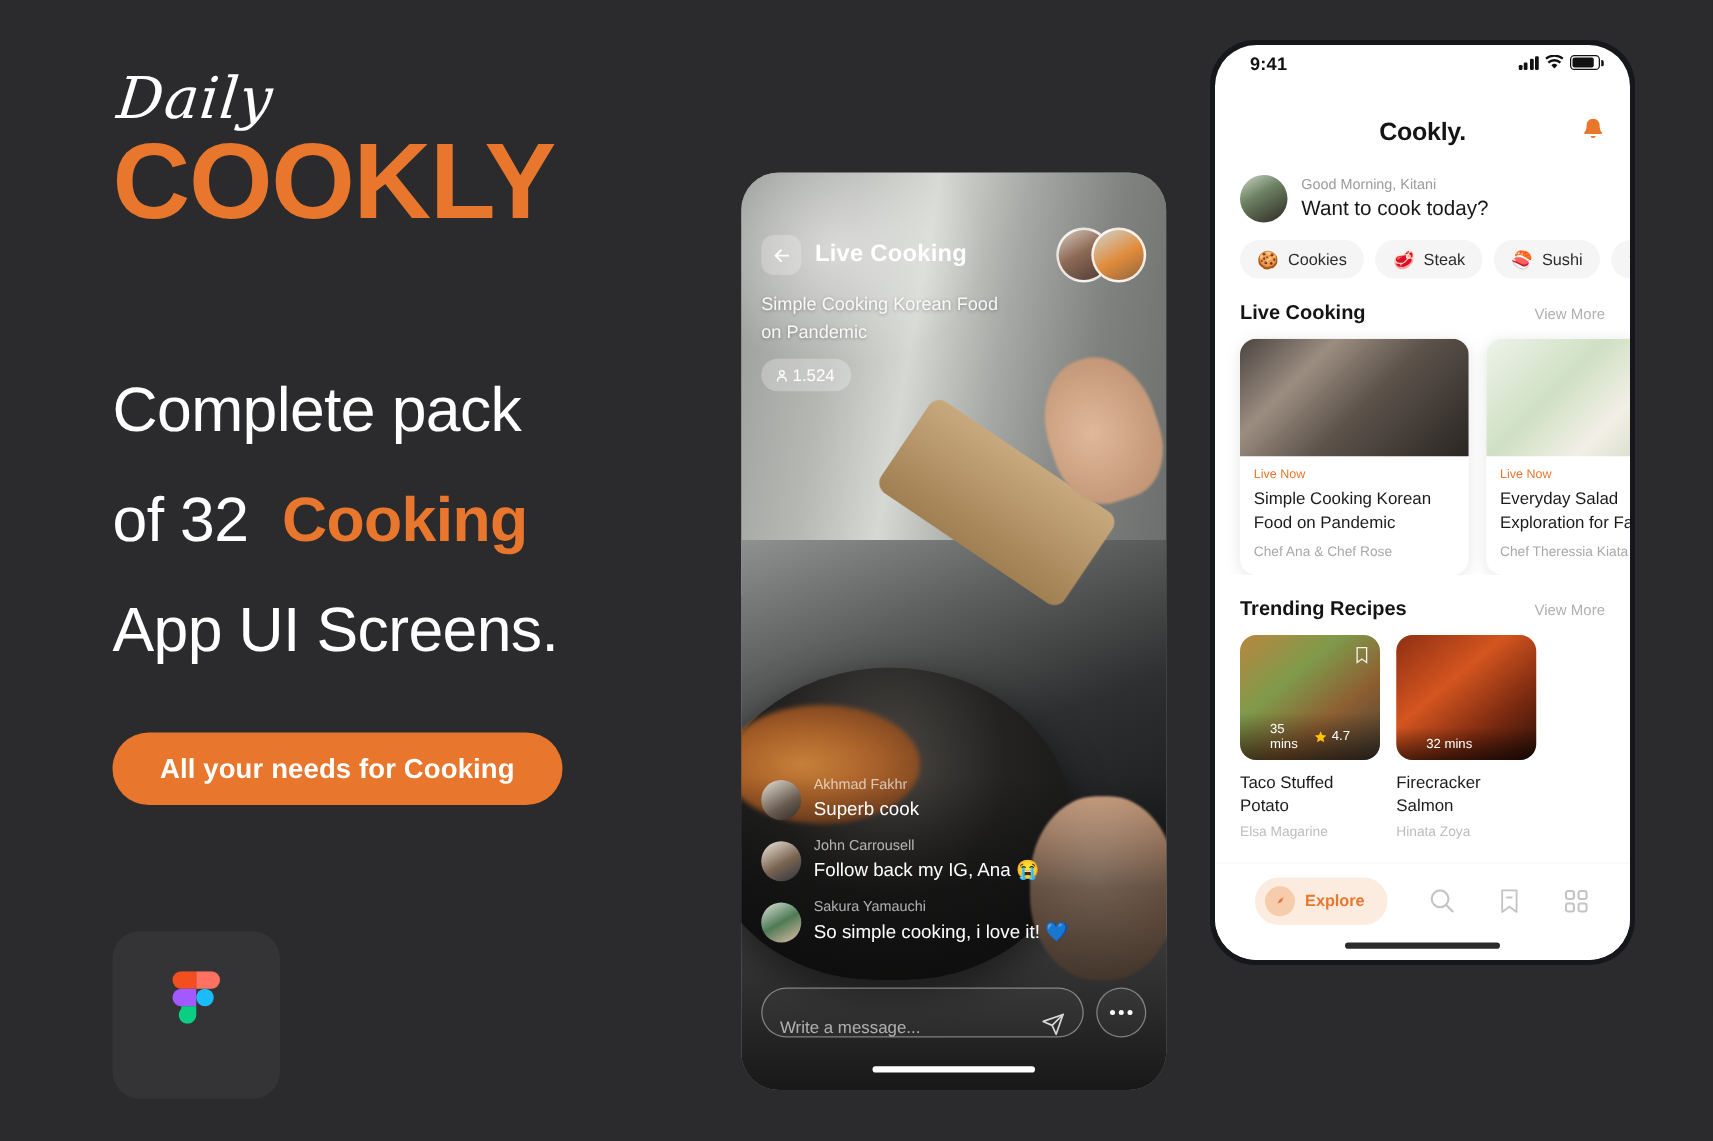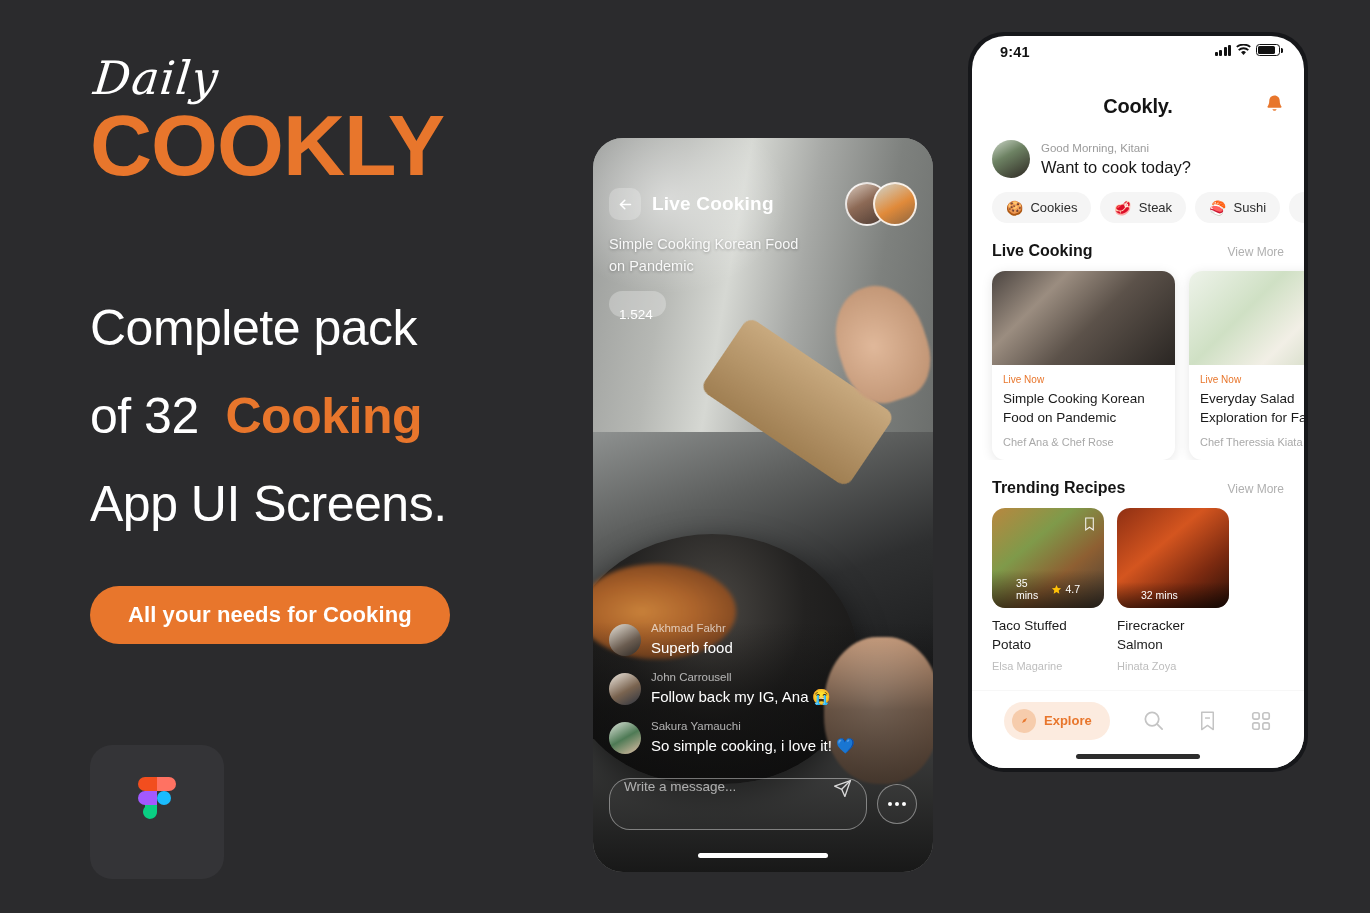--- a/index.html
+++ b/index.html
@@ -134,25 +134,24 @@
   .p1-title { color: #fff; font-size: 19px; font-weight: bold; letter-spacing: 0.2px; }
   .p1-sub {
     margin-top: 13px;
     color: rgba(255,255,255,0.92);
     font-size: 14.5px; line-height: 22px;
     width: 190px;
     text-shadow: 0 1px 3px rgba(0,0,0,0.3);
   }
   .p1-viewers {
     margin-top: 10px;
-    display: inline-flex; align-items: center; gap: 16px;
+    display: inline-flex; align-items: center; gap: 2px;
     height: 26px; padding: 0 13px 0 10px;
     background: rgba(255,255,255,0.28);
     border-radius: 14px;
-    flex-direction: column;
   }
   .p1-viewers-count { color: #fff; font-size: 13.5px; }
 
   .p1-avatars { position: absolute; right: 16px; top: 44px; display: flex; }
   .p1-av {
     width: 44px; height: 44px; border-radius: 50%;
     border: 2px solid rgba(255,255,255,0.85);
     overflow: hidden;
   }
   .p1-av:nth-child(2) { margin-left: -16px; }
@@ -163,24 +162,24 @@
   .chat-row { display: flex; align-items: flex-start; gap: 10px; margin-bottom: 12px; }
   .chat-av { width: 32px; height: 32px; border-radius: 50%; flex: none; margin-top: 3px; }
   .cav-1 { background: linear-gradient(150deg, #e7e2d8 0%, #6a5c50 60%, #2e2a26 100%); }
   .cav-2 { background: linear-gradient(150deg, #efe9e1 0%, #7a6450 55%, #2c3340 100%); }
   .cav-3 { background: linear-gradient(150deg, #dfe6dc 0%, #4e7a55 50%, #e3c0a8 100%); }
   .chat-name { color: rgba(255,255,255,0.66); font-size: 11.5px; line-height: 15px; }
   .chat-text { color: #ffffff; font-size: 15px; line-height: 21px; margin-top: 1px; }
 
   .p1-inputbar { position: absolute; left: 16px; right: 16px; bottom: 42px; display: flex; align-items: center; gap: 10px; }
   .p1-input {
-    flex: 1; height: 52px;
+    flex: 1; height: 40px;
     border: 1px solid rgba(255,255,255,0.40);
     border-radius: 21px;
-    display: flex; align-items: flex-start;
+    display: flex; align-items: flex-end;
     padding: 0 14px;
     background: rgba(255,255,255,0.04);
   }
   .p1-input-text { flex: 1; color: rgba(255,255,255,0.62); font-size: 13.5px; }
   .p1-more {
     width: 40px; height: 40px; border-radius: 50%;
     border: 1px solid rgba(255,255,255,0.40);
     display: flex; align-items: center; justify-content: center;
     gap: 3px;
     background: rgba(255,255,255,0.04);
@@ -388,21 +387,21 @@
     <div class="p1-avatars">
       <div class="p1-av av-a"></div>
       <div class="p1-av av-b"></div>
     </div>
 
     <div class="p1-chat">
       <div class="chat-row">
         <div class="chat-av cav-1"></div>
         <div>
           <div class="chat-name">Akhmad Fakhr</div>
-          <div class="chat-text">Superb food</div>
+          <div class="chat-text">Superb cook</div>
         </div>
       </div>
       <div class="chat-row">
         <div class="chat-av cav-2"></div>
         <div>
           <div class="chat-name">John Carrousell</div>
           <div class="chat-text">Follow back my IG, Ana 😭</div>
         </div>
       </div>
       <div class="chat-row">

